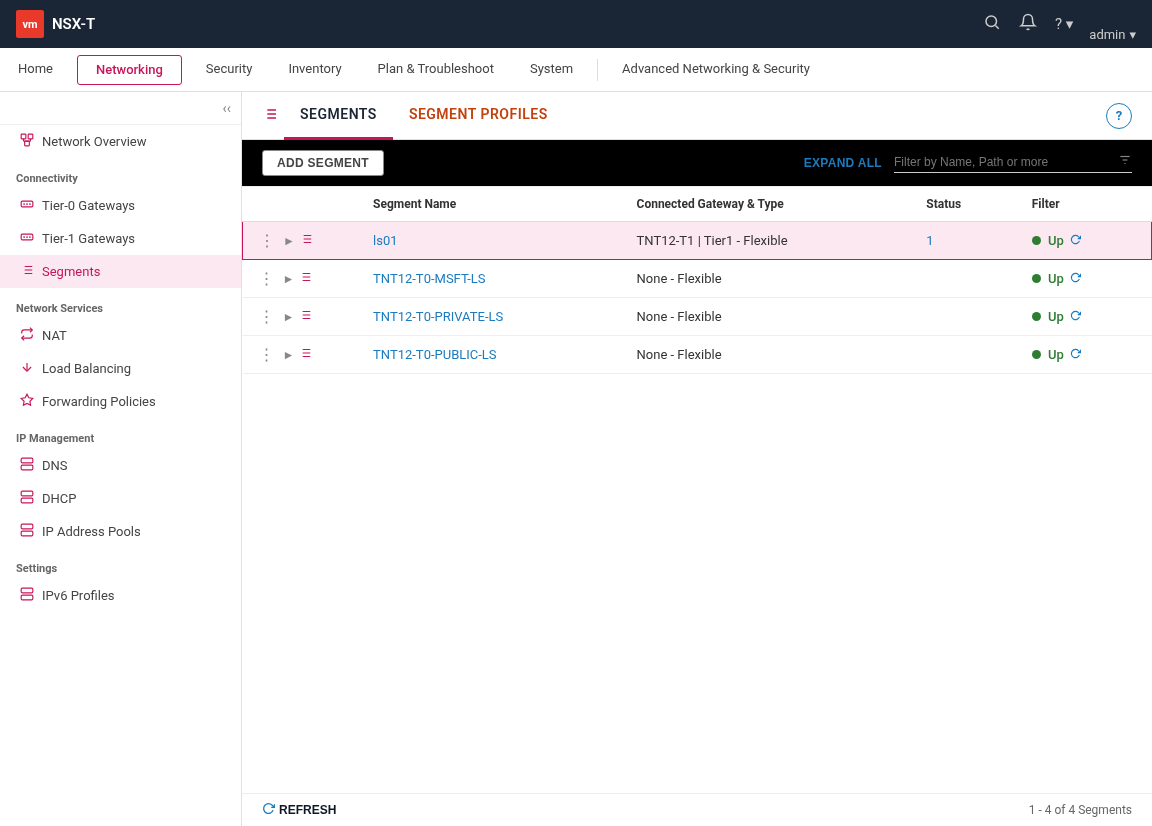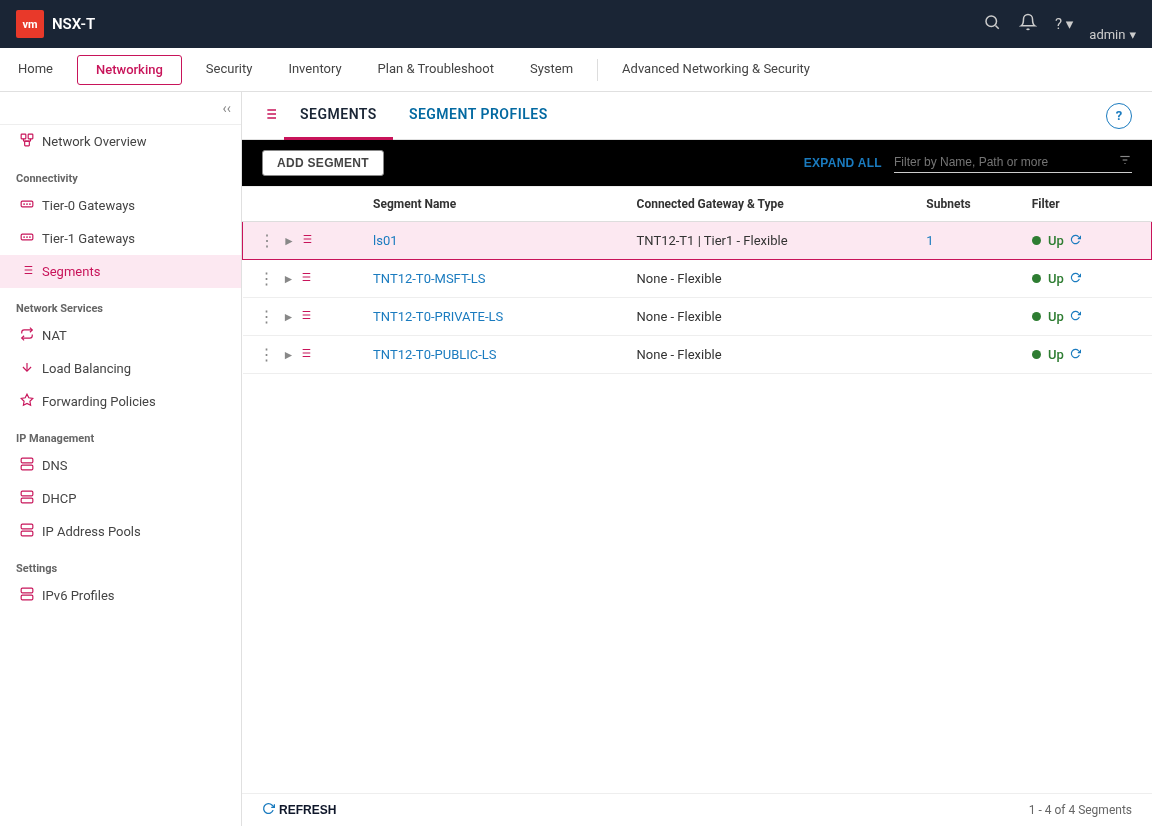--- a/index.html
+++ b/index.html
@@ -29,21 +29,21 @@
     .sidebar-collapse { display: flex; justify-content: flex-end; padding: 8px 10px; border-bottom: 1px solid #eee; }
     .sidebar-collapse-btn { cursor: pointer; color: #888; font-size: 14px; }
     .sidebar-item { display: flex; align-items: center; gap: 8px; padding: 8px 16px 8px 20px; cursor: pointer; color: #444; font-size: 13px; }
     .sidebar-item.active { background: #fce8f1; color: #c8145a; }
     .sidebar-item .icon { color: #c8145a; font-size: 14px; flex-shrink: 0; }
     .sidebar-section-label { padding: 14px 16px 4px 16px; font-size: 11px; font-weight: 700; color: #666; text-transform: none; letter-spacing: 0; }
 
     
     .content { flex: 1; display: flex; flex-direction: column; overflow: hidden; }
     .content-header { background: white; padding: 0 20px; border-bottom: 1px solid #e0e0e0; display: flex; align-items: center; height: 48px; gap: 0; }
-    .tab-btn { height: 48px; display: flex; align-items: center; padding: 0 16px; cursor: pointer; font-size: 14px; font-weight: 600; color: #0369a1; border-bottom: 3px solid transparent; letter-spacing: 0.5px; }
+    .tab-btn { height: 48px; display: flex; align-items: center; padding: 0 16px; cursor: pointer; font-size: 14px; font-weight: 600; color: #c2410c; border-bottom: 3px solid transparent; letter-spacing: 0.5px; }
     .tab-btn.active { color: #1a2535; border-bottom: 3px solid #c8145a; }
     .tab-icon { margin-right: 6px; color: #c8145a; }
     .help-btn { margin-left: auto; width: 26px; height: 26px; border-radius: 50%; border: 1.5px solid #1a7bbf; color: #1a7bbf; display: flex; align-items: center; justify-content: center; font-size: 13px; font-weight: 700; cursor: pointer; }
 
     
     .toolbar { padding: 10px 20px; background: #000000; display: flex; align-items: center; gap: 12px; border-bottom: 1px solid #eee; }
     .add-btn { border: 1.5px solid #888; color: #444; background: white; padding: 5px 14px; font-size: 12px; font-weight: 600; border-radius: 3px; cursor: pointer; letter-spacing: 0.3px; }
     .expand-all-btn { margin-left: auto; color: #1a7bbf; background: none; border: none; cursor: pointer; font-size: 12px; font-weight: 600; letter-spacing: 0.3px; }
     .filter-input-wrap { position: relative; display: flex; align-items: center; border-bottom: 1px solid #ccc; padding-bottom: 2px; }
     .filter-input { border: none; outline: none; font-size: 12px; color: #888; width: 220px; background: transparent; }
@@ -293,21 +293,21 @@
       </div>
     </div>
 
     <div class="table-wrap">
       <table>
         <thead>
           <tr>
             <th class="col-actions"></th>
             <th class="col-name">Segment Name</th>
             <th class="col-gateway">Connected Gateway &amp; Type</th>
-            <th class="col-subnets">Subnets</th>
+            <th class="col-subnets">Status</th>
             <th class="col-status">Filter</th>
           </tr>
         </thead>
         <tbody id="table-body">
         <tr class="selected-row">
               <td class="col-actions">
       <div class="row-actions">
         <span class="dots-menu">⋮</span>
         <span class="chevron">►</span>
         <span class="seg-icon">

